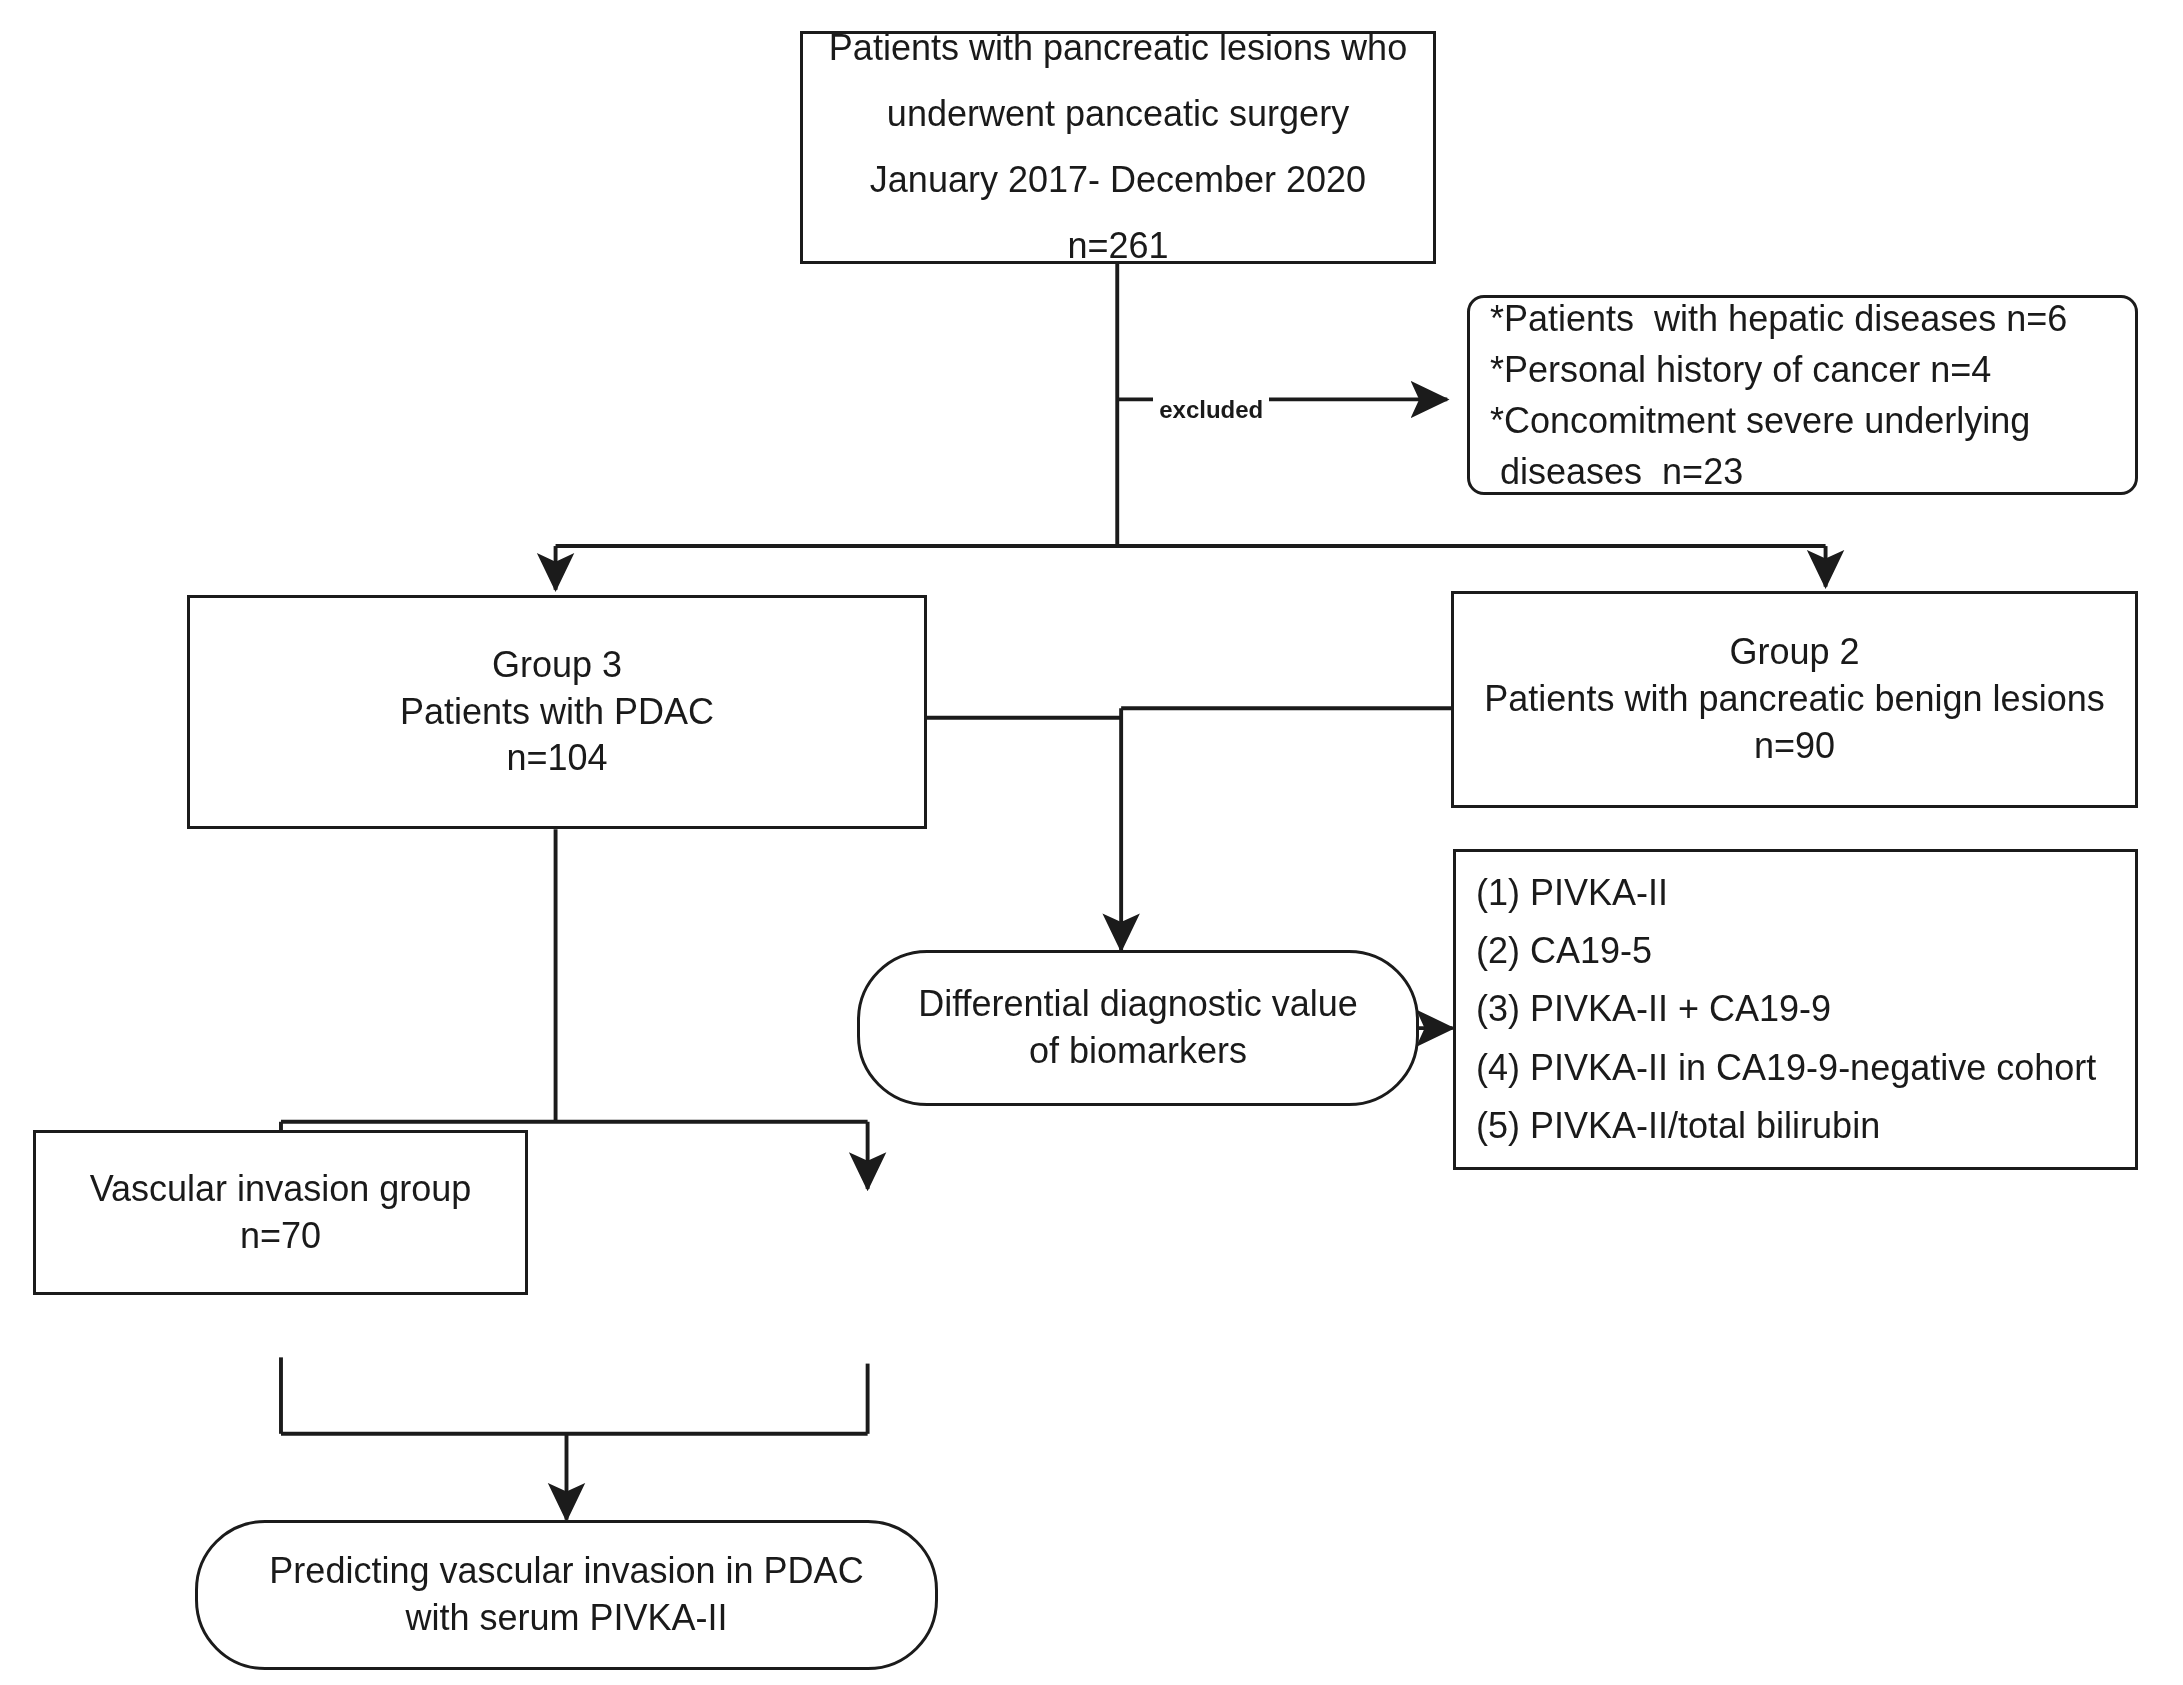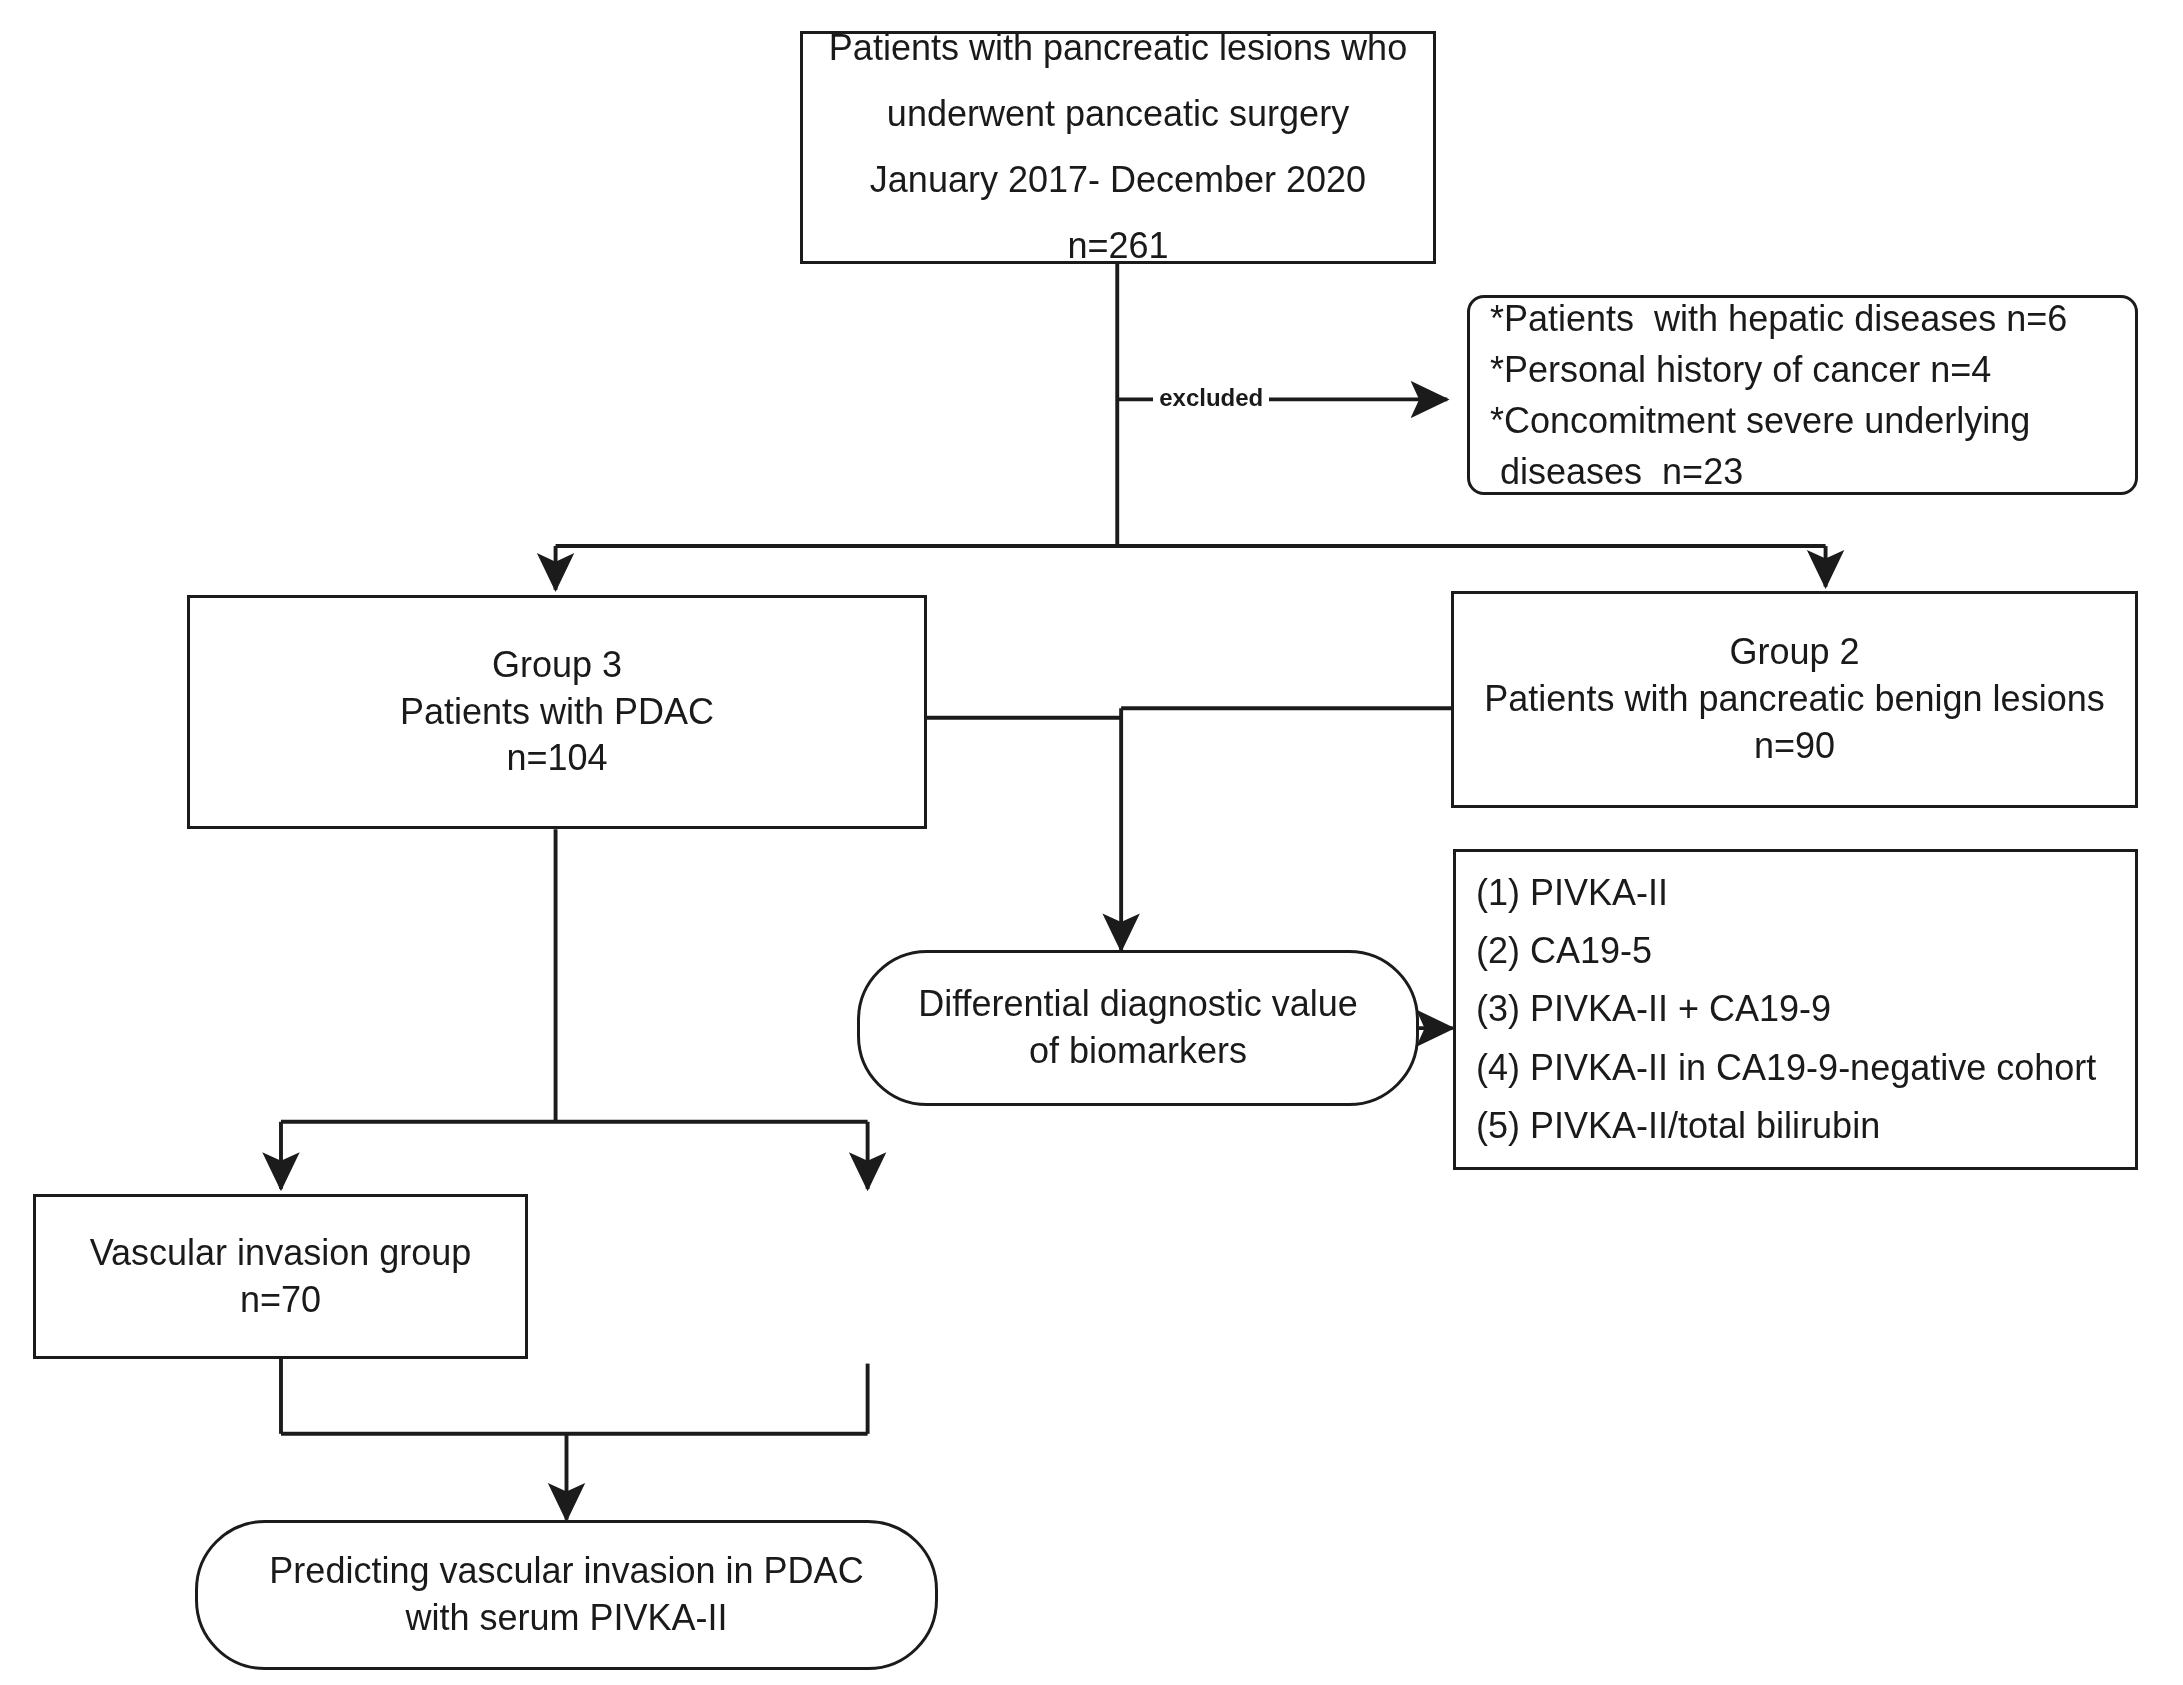--- a/index.html
+++ b/index.html
@@ -50,20 +50,21 @@
   .edge-label {
     position: absolute;
     background: #ffffff;
     font-size: 24px;
     font-weight: bold;
     color: #1a1a1a;
     padding: 0 6.2px;
     z-index: 4;
     white-space: nowrap;
     font-family: "Liberation Sans", sans-serif;
+    margin-top: 12px;
   }
 </style>
 </head>
 <body>
 
 <div id="canvas">
 
   <svg id="wires" viewBox="0 0 2798 2160" xmlns="http://www.w3.org/2000/svg">
     <defs>
       <marker id="ah" markerWidth="11" markerHeight="11" refX="9.4" refY="5.5" orient="auto" markerUnits="strokeWidth">
@@ -134,21 +135,21 @@
   </div>
 
   <div class="node leftalign listbox" style="left:1453px; top:849px; width:685px; height:321px;">
     <span class="ln">(1) PIVKA-II</span>
     <span class="ln">(2) CA19-5</span>
     <span class="ln">(3) PIVKA-II + CA19-9</span>
     <span class="ln">(4) PIVKA-II in CA19-9-negative cohort</span>
     <span class="ln">(5) PIVKA-II/total bilirubin</span>
   </div>
 
-  <div class="node" style="left:33px; top:1194px; width:495px; height:165px;">
+  <div class="node" style="left:33px; top:1130px; width:495px; height:165px;">
     <span class="ln">Vascular invasion group</span>
     <span class="ln">n=70</span>
   </div>
 
 
   <div class="node rounded" style="left:195px; top:1520px; width:743px; height:150px;">
     <span class="ln">Predicting vascular invasion in PDAC</span>
     <span class="ln">with serum PIVKA-II</span>
   </div>
 

